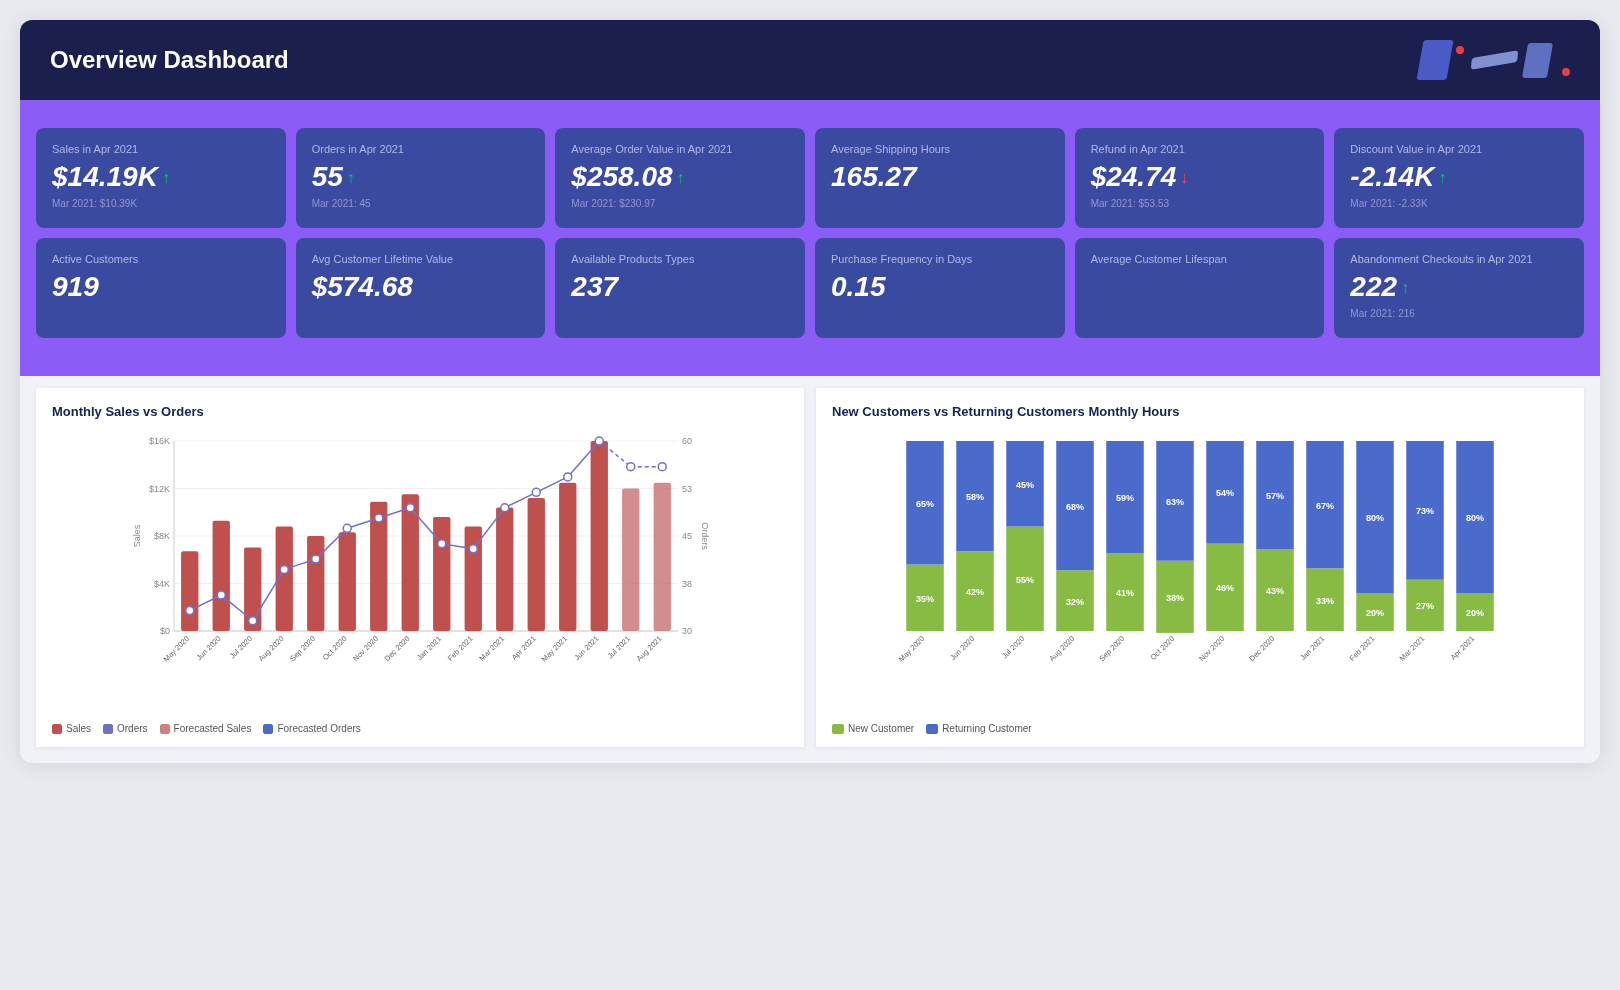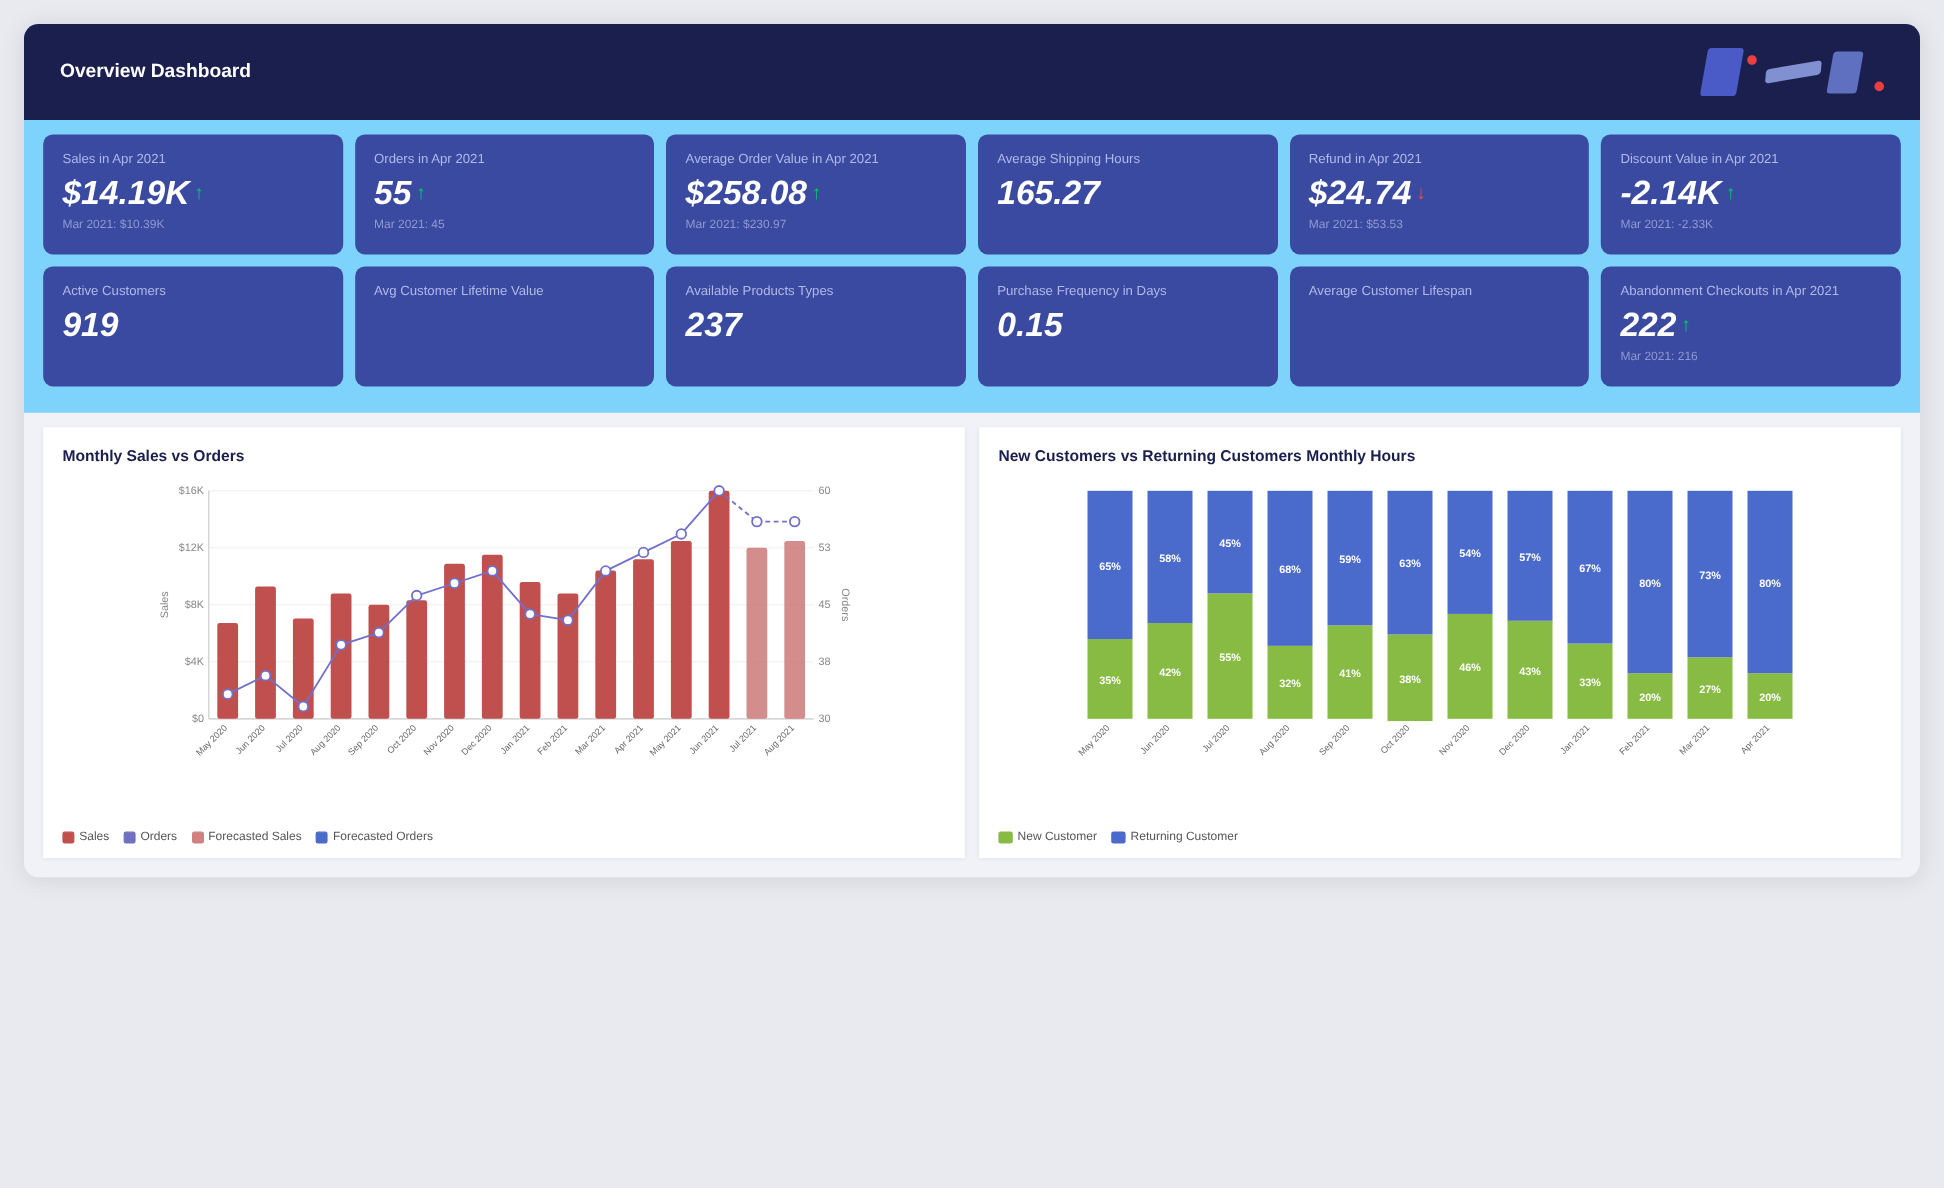--- a/index.html
+++ b/index.html
@@ -17,21 +17,21 @@
     }
     .header {
       background: #1a1f4e;
       padding: 20px 30px;
       display: flex;
       align-items: center;
       justify-content: space-between;
     }
     .header-title {
       color: white;
-      font-size: 16px;
+      font-size: 24px;
       font-weight: 700;
     }
     .header-logo {
       display: flex;
       align-items: center;
       gap: 4px;
     }
     .logo-shape {
       width: 30px;
       height: 40px;
@@ -64,22 +64,22 @@
     .logo-dot {
       width: 8px;
       height: 8px;
       background: #e84040;
       border-radius: 50%;
       margin-left: 8px;
       align-self: flex-end;
       margin-bottom: 4px;
     }
     .metrics-section {
-      padding: 12px 16px;
-      background: #7dd3fc;
+      padding: 28px 16px;
+      background: #8b5cf6;
     }
     .metrics-row {
       display: grid;
       gap: 10px;
       margin-bottom: 10px;
     }
     .metrics-row-1 { grid-template-columns: repeat(6, 1fr); }
     .metrics-row-2 { grid-template-columns: repeat(6, 1fr); }
     .metric-card {
       background: #3a4aa0;
@@ -232,20 +232,23 @@
 
     <div class="metrics-row metrics-row-2" id="metrics-row-2">
         <div class="metric-card">
           <div class="metric-label">Active Customers</div>
           <div class="metric-value large">
             <span>919</span>
           </div>
         </div>
         <div class="metric-card">
           <div class="metric-label">Avg Customer Lifetime Value</div>
+          <div class="metric-value large">
+            <span>$574.68</span>
+          </div>
         </div>
         <div class="metric-card">
           <div class="metric-label">Available Products Types</div>
           <div class="metric-value large">
             <span>237</span>
           </div>
         </div>
         <div class="metric-card">
           <div class="metric-label">Purchase Frequency in Days</div>
           <div class="metric-value large">

